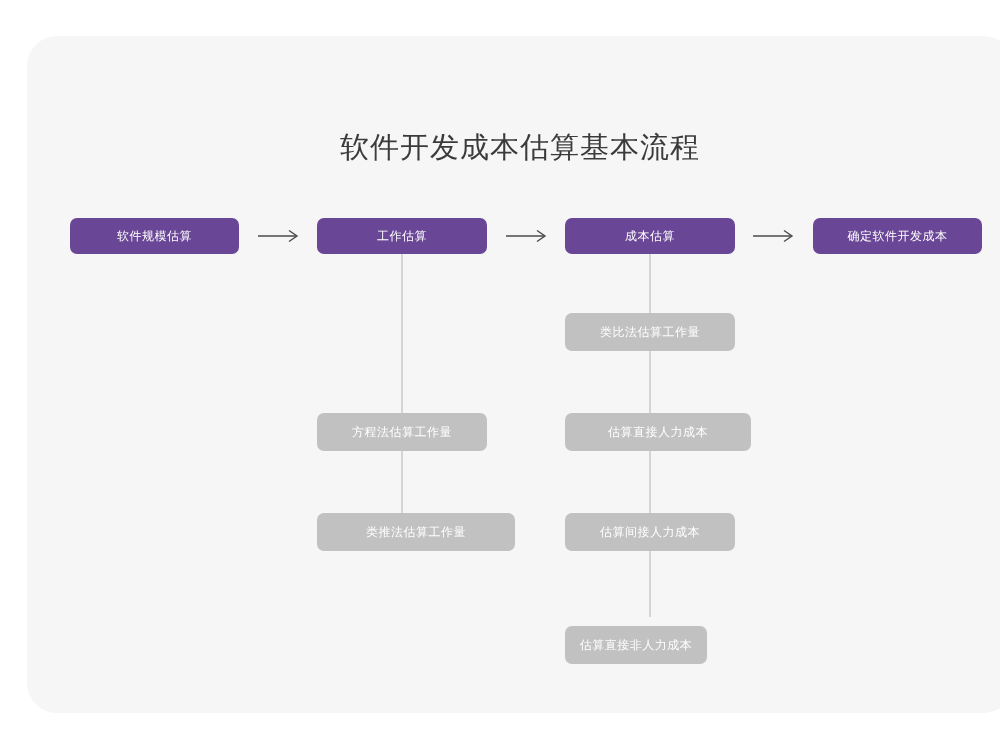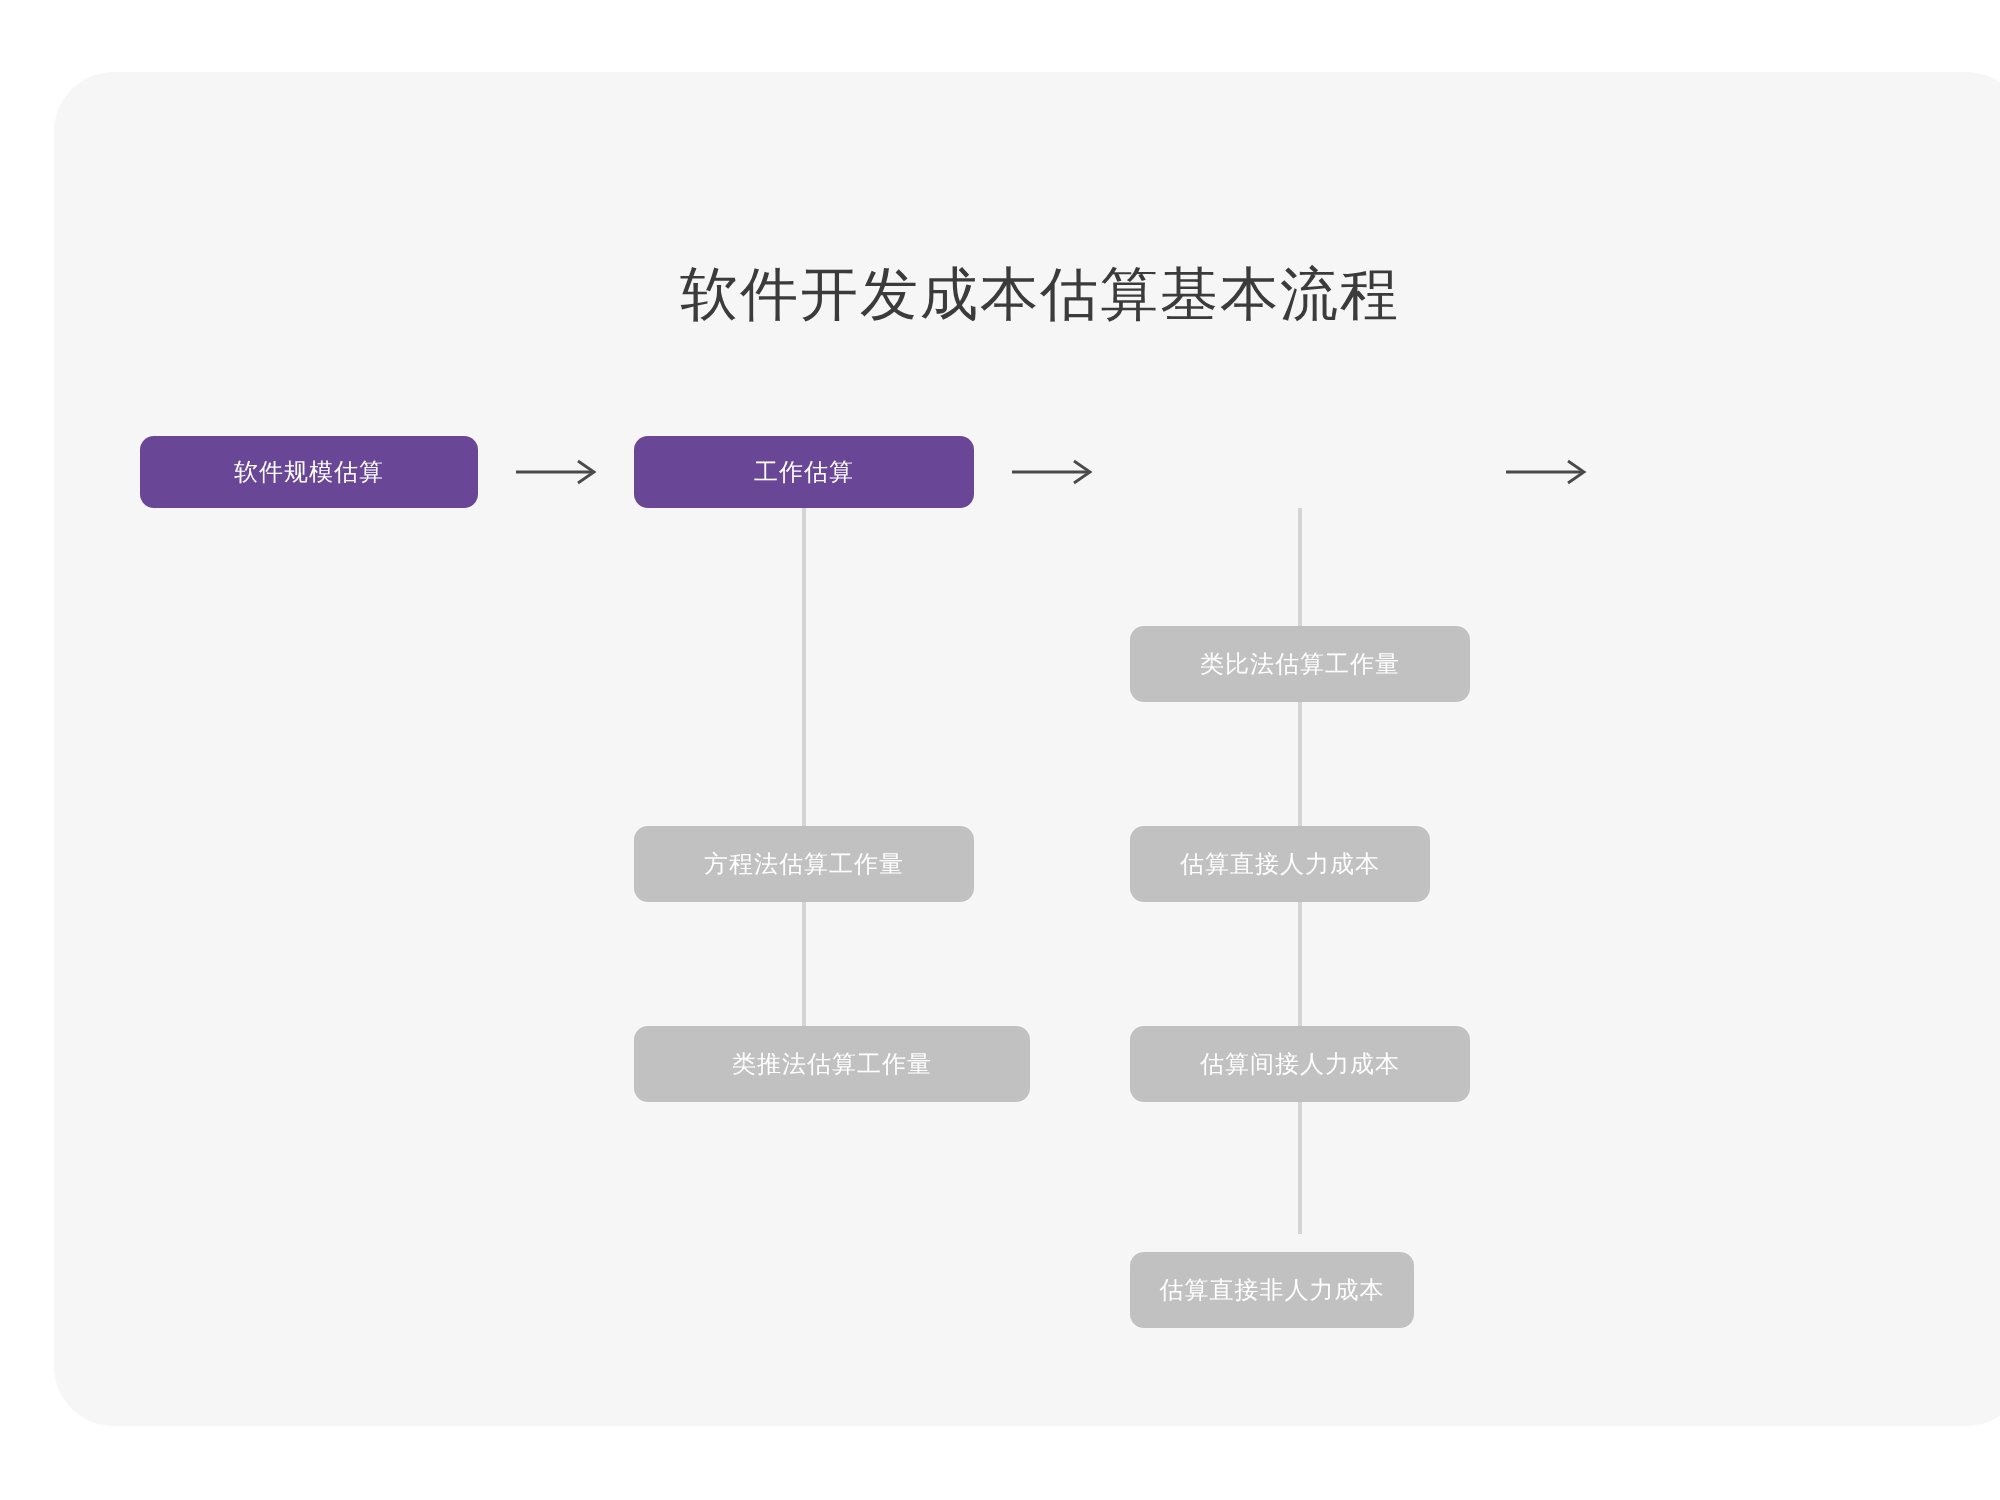--- a/index.html
+++ b/index.html
@@ -88,29 +88,31 @@
       <polyline points="33,1.5 41,7 33,12.5" fill="none" stroke="#4a4a4a" stroke-width="1.4"></polyline>
     </svg>
 
     <div class="node main" style="left:290px; width:170px;">工作估算</div>
 
     <svg class="arrow" style="left:477px;" width="44" height="14" viewBox="0 0 44 14">
       <line x1="2" y1="7" x2="40" y2="7" stroke="#4a4a4a" stroke-width="1.4"></line>
       <polyline points="33,1.5 41,7 33,12.5" fill="none" stroke="#4a4a4a" stroke-width="1.4"></polyline>
     </svg>
 
+    <div class="node main" style="left:538px; width:170px;">成本估算</div>
 
     <svg class="arrow" style="left:724px;" width="44" height="14" viewBox="0 0 44 14">
       <line x1="2" y1="7" x2="40" y2="7" stroke="#4a4a4a" stroke-width="1.4"></line>
       <polyline points="33,1.5 41,7 33,12.5" fill="none" stroke="#4a4a4a" stroke-width="1.4"></polyline>
     </svg>
 
+    <div class="node main" style="left:786px; width:169px;">确定软件开发成本</div>
 
     <div class="node sub" style="left:290px; top:377px; width:170px;">方程法估算工作量</div>
     <div class="node sub" style="left:290px; top:477px; width:198px;">类推法估算工作量</div>
 
     <div class="node sub" style="left:538px; top:277px; width:170px;">类比法估算工作量</div>
-    <div class="node sub" style="left:538px; top:377px; width:150px;">估算直接人力成本</div>
+    <div class="node sub" style="left:538px; top:377px; width:186px;">估算直接人力成本</div>
     <div class="node sub" style="left:538px; top:477px; width:170px;">估算间接人力成本</div>
     <div class="node sub" style="left:538px; top:590px; width:142px;">估算直接非人力成本</div>
 
   </div>
 </div>
 
 </body></html>

